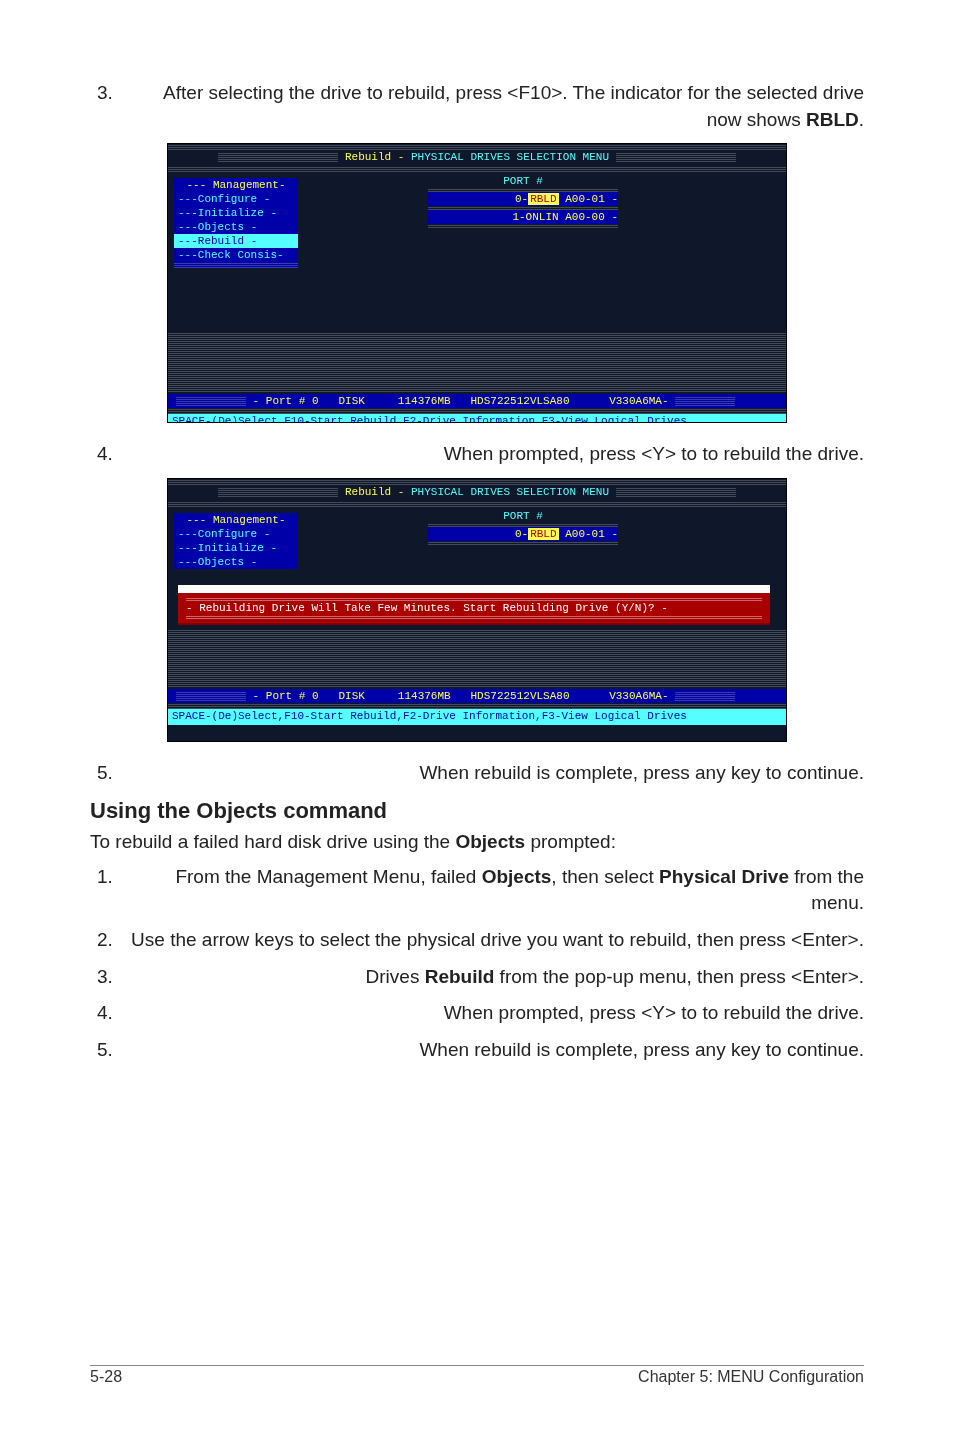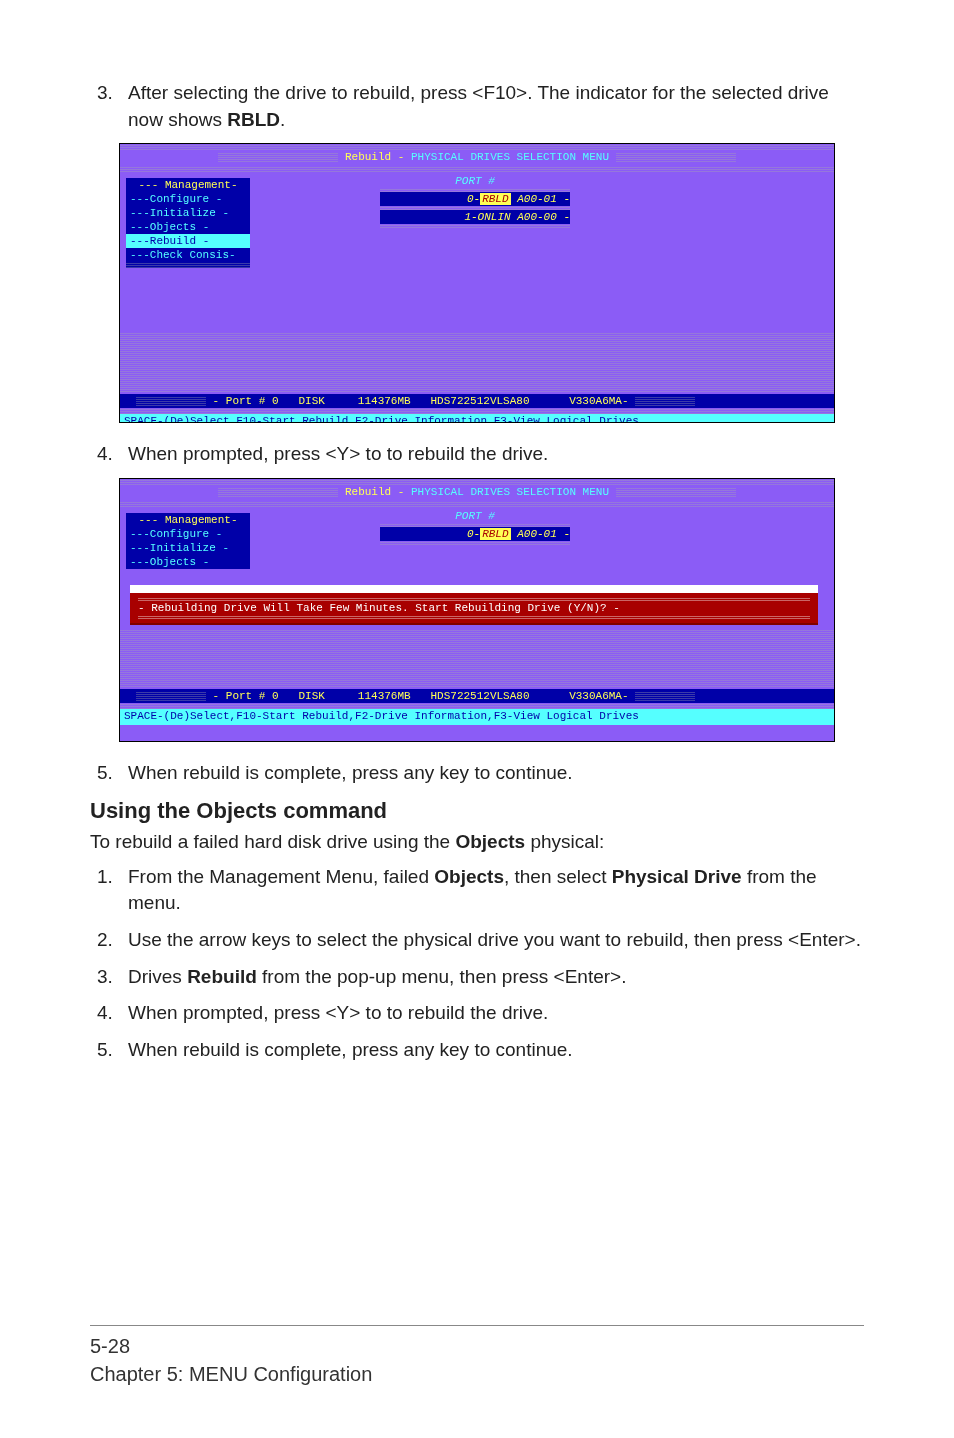--- a/index.html
+++ b/index.html
@@ -7,29 +7,29 @@
   body {
     background: #fff;
     font-family: Verdana, Geneva, sans-serif;
     color: #222;
     padding: 80px 90px 50px 90px;
     position: relative;
     font-size: 19px;
     line-height: 1.4;
   }
   ol { list-style: decimal; padding-left: 28px; }
-  ol > li { margin-bottom: 10px; padding-left: 10px; }
+  ol > li { margin-bottom: 10px; padding-left: 10px; text-align: right; }
   .subheading { font-weight: bold; font-size: 22px; margin-top: 10px; margin-bottom: 2px; }
   .intro { margin-bottom: 8px; }
   b { font-weight: bold; }
 
   .dos-wrap { display: flex; justify-content: center; margin: 10px 0 18px 0; }
   .dos {
-    width: 716px;
-    background: #8b5cf6;
+    width: 620px;
+    background: #0f172a;
     color: #aaa;
     font-family: "Courier New", monospace;
     font-size: 11px;
     line-height: 14px;
     border: 1px solid #000;
     position: relative;
     overflow: hidden;
   }
   .dos .hatch {
     background-image: repeating-linear-gradient(0deg, rgba(170,170,170,0.35) 0 1px, transparent 1px 2px);
@@ -41,53 +41,51 @@
 
   .dos .menu {
     position: absolute; left: 6px; top: 6px; width: 124px;
     background: #0000a8; color: #aaa;
   }
   .dos .menu .mhdr { color: #ffff55; text-align: center; }
   .dos .menu .mi { padding: 0 4px; color: #55ffff; }
   .dos .menu .mi.sel { background: #55ffff; color: #0000a8; }
 
   .dos .port {
-    position: absolute; left: 260px; top: 2px; width: 190px; text-align: center; font-style: italic;
+    position: absolute; left: 260px; top: 2px; width: 190px; text-align: center;
   }
   .dos .port .phdr { color: #55ffff; }
   .dos .port .prow { color: #ffff55; background: #0000a8; text-align: right; }
   .dos .port .prow .yel { color: #ffff55; }
   .dos .port .prow0 .rl { background: #ffff55; color: #a80000; padding: 0 2px; }
   .dos .port .prow1 .on { background: #0000a8; color: #ffff55; }
   .dos .port .hatchline { height: 4px; }
 
   .dos .foot-drive {
     margin-top: 2px; text-align: left; color: #ffff55; background: #0000a8;
-    padding: 0 16px;
+    padding: 0 8px;
   }
   .dos .status-line { background: #55ffff; color: #0000a8; padding: 0 4px; height: 16px; overflow: hidden; white-space: nowrap; }
 
   .dos .redprompt {
     background: #a80000; color: #fff; padding: 4px 8px; margin: 8px 16px 4px 10px;
     border-top: 8px solid #ffffff; border-bottom: 2px solid #800000;
   }
   .dos .redprompt .inner { white-space: nowrap; }
 
   .dos2 { height: 264px; }
   .dos1 { height: 280px; }
 
   .footer {
     position: absolute;
     left: 90px; right: 90px; bottom: 50px;
     border-top: 1px solid #888;
-    padding-top: 6px;
-    font-size: 20px;
+    font-size: 16px;
     display: flex; justify-content: space-between;
     color: #333;
-    flex-direction: column;
   }
 </style>
 </head>
 <body>
 
 <ol start="3">
   <li>
     <span>After selecting the drive to rebuild, press &lt;F10&gt;. The indicator for the selected drive now shows </span><b>RBLD</b><span>.</span>
   </li>
 </ol>
@@ -190,21 +188,21 @@
 </div>
 
 <ol start="5">
   <li>
     <span>When rebuild is complete, press any key to continue.</span>
   </li>
 </ol>
 
 <div class="subheading">Using the Objects command</div>
 <div class="intro">
-  <span>To rebuild a failed hard disk drive using the </span><b>Objects</b><span> physical:</span>
+  <span>To rebuild a failed hard disk drive using the </span><b>Objects</b><span> prompted:</span>
 </div>
 
 <ol>
   <li>
     <span>From the Management Menu, failed </span><b>Objects</b><span>, then select </span><b>Physical Drive</b><span> from the menu.</span>
   </li>
   <li>
     <span>Use the arrow keys to select the physical drive you want to rebuild, then press &lt;Enter&gt;.</span>
   </li>
   <li>

